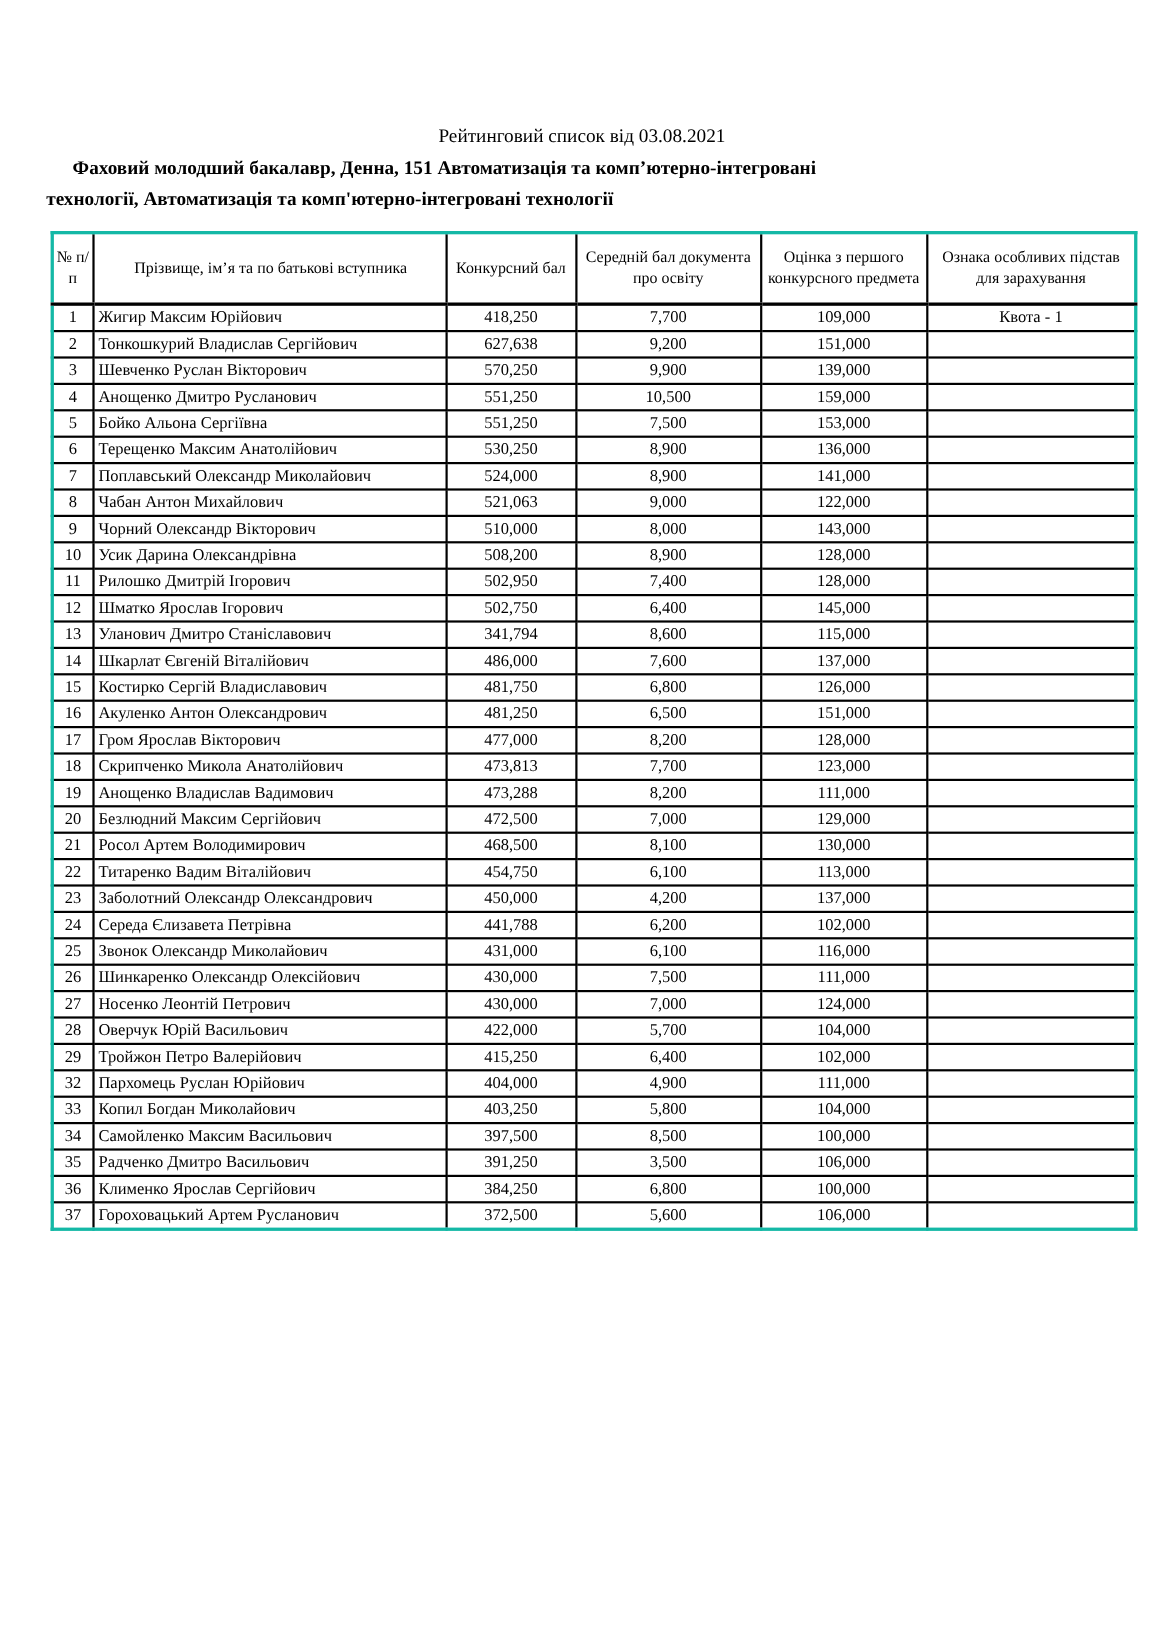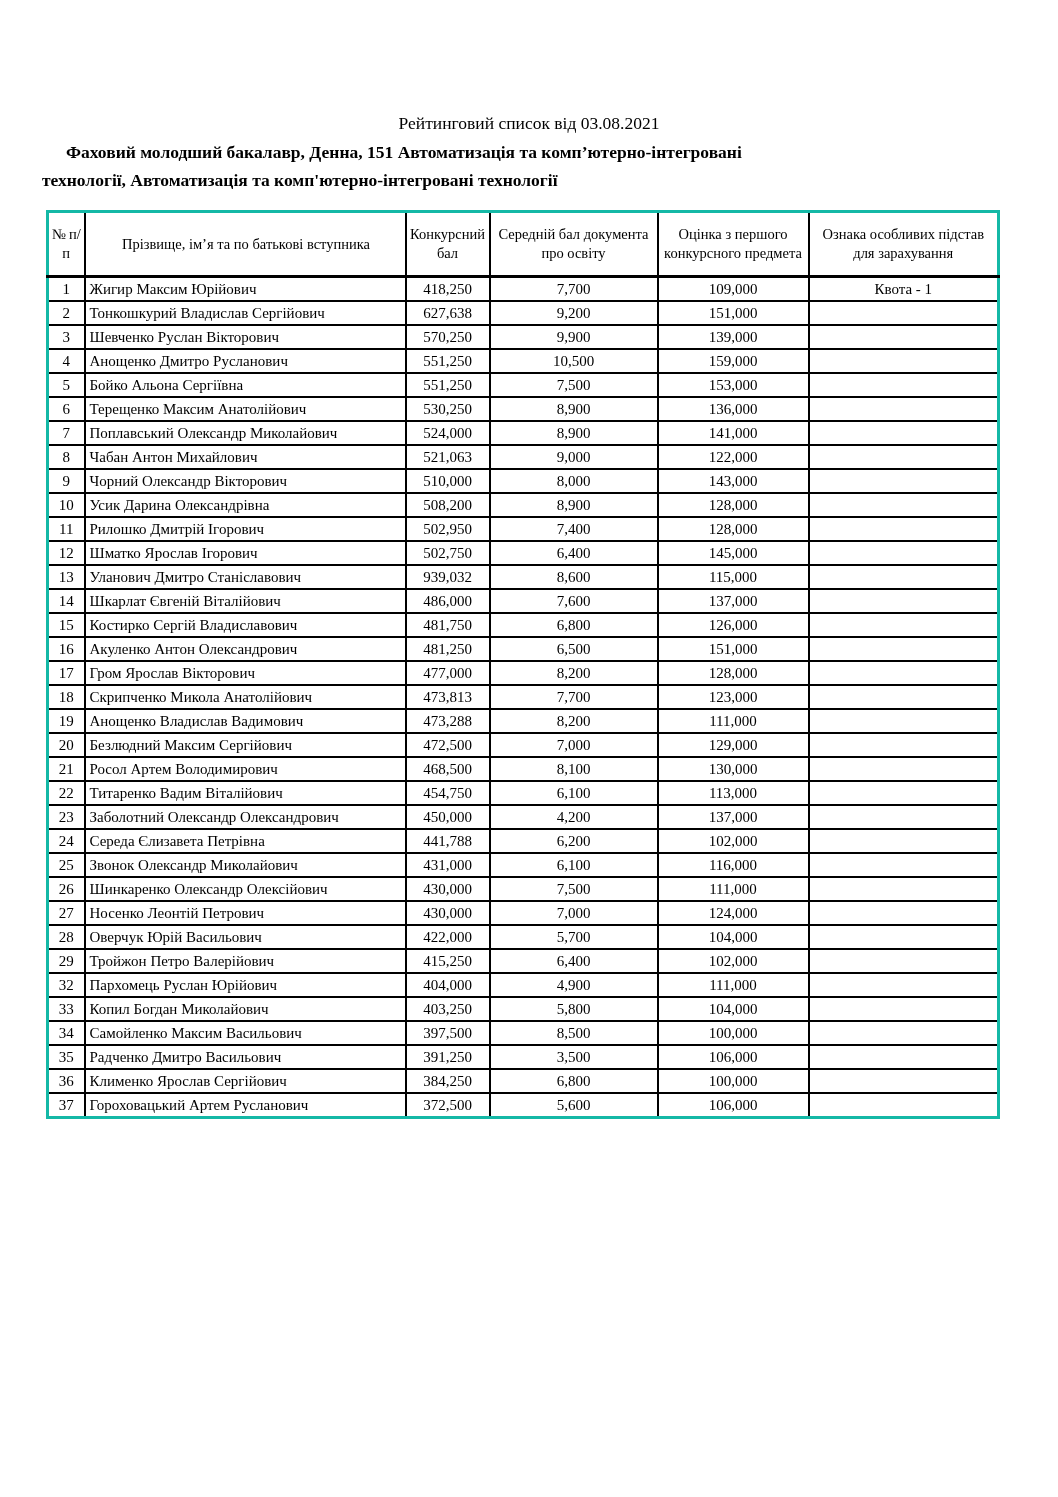--- a/index.html
+++ b/index.html
@@ -56,21 +56,21 @@
     white-space: normal;
   }
   table.rating td {
     font-size: 15px;
     height: 22px;
     padding: 0 2px;
     vertical-align: middle;
   }
   .c-num     { width: 37px;  text-align: center; }
   .c-name    { width: 321px; text-align: left; padding-left: 4px !important; }
-  .c-score   { width: 84px;  text-align: center; }
+  .c-score   { width: 118px;  text-align: center; }
   .c-avg     { width: 168px; text-align: center; }
   .c-exam    { width: 151px; text-align: center; }
   .c-special { width: 190px; text-align: center; }
 </style>
 </head>
 <body>
 
 <div class="doc">
 
   <div class="title">Рейтинговий список від 03.08.2021</div>
@@ -192,21 +192,21 @@
           <td class="c-num">12</td>
           <td class="c-name">Шматко Ярослав Ігорович</td>
           <td class="c-score">502,750</td>
           <td class="c-avg">6,400</td>
           <td class="c-exam">145,000</td>
           <td class="c-special"></td>
         </tr>
         <tr>
           <td class="c-num">13</td>
           <td class="c-name">Уланович Дмитро Станіславович</td>
-          <td class="c-score">939,032</td>
+          <td class="c-score">341,794</td>
           <td class="c-avg">8,600</td>
           <td class="c-exam">115,000</td>
           <td class="c-special"></td>
         </tr>
         <tr>
           <td class="c-num">14</td>
           <td class="c-name">Шкарлат Євгеній Віталійович</td>
           <td class="c-score">486,000</td>
           <td class="c-avg">7,600</td>
           <td class="c-exam">137,000</td>

